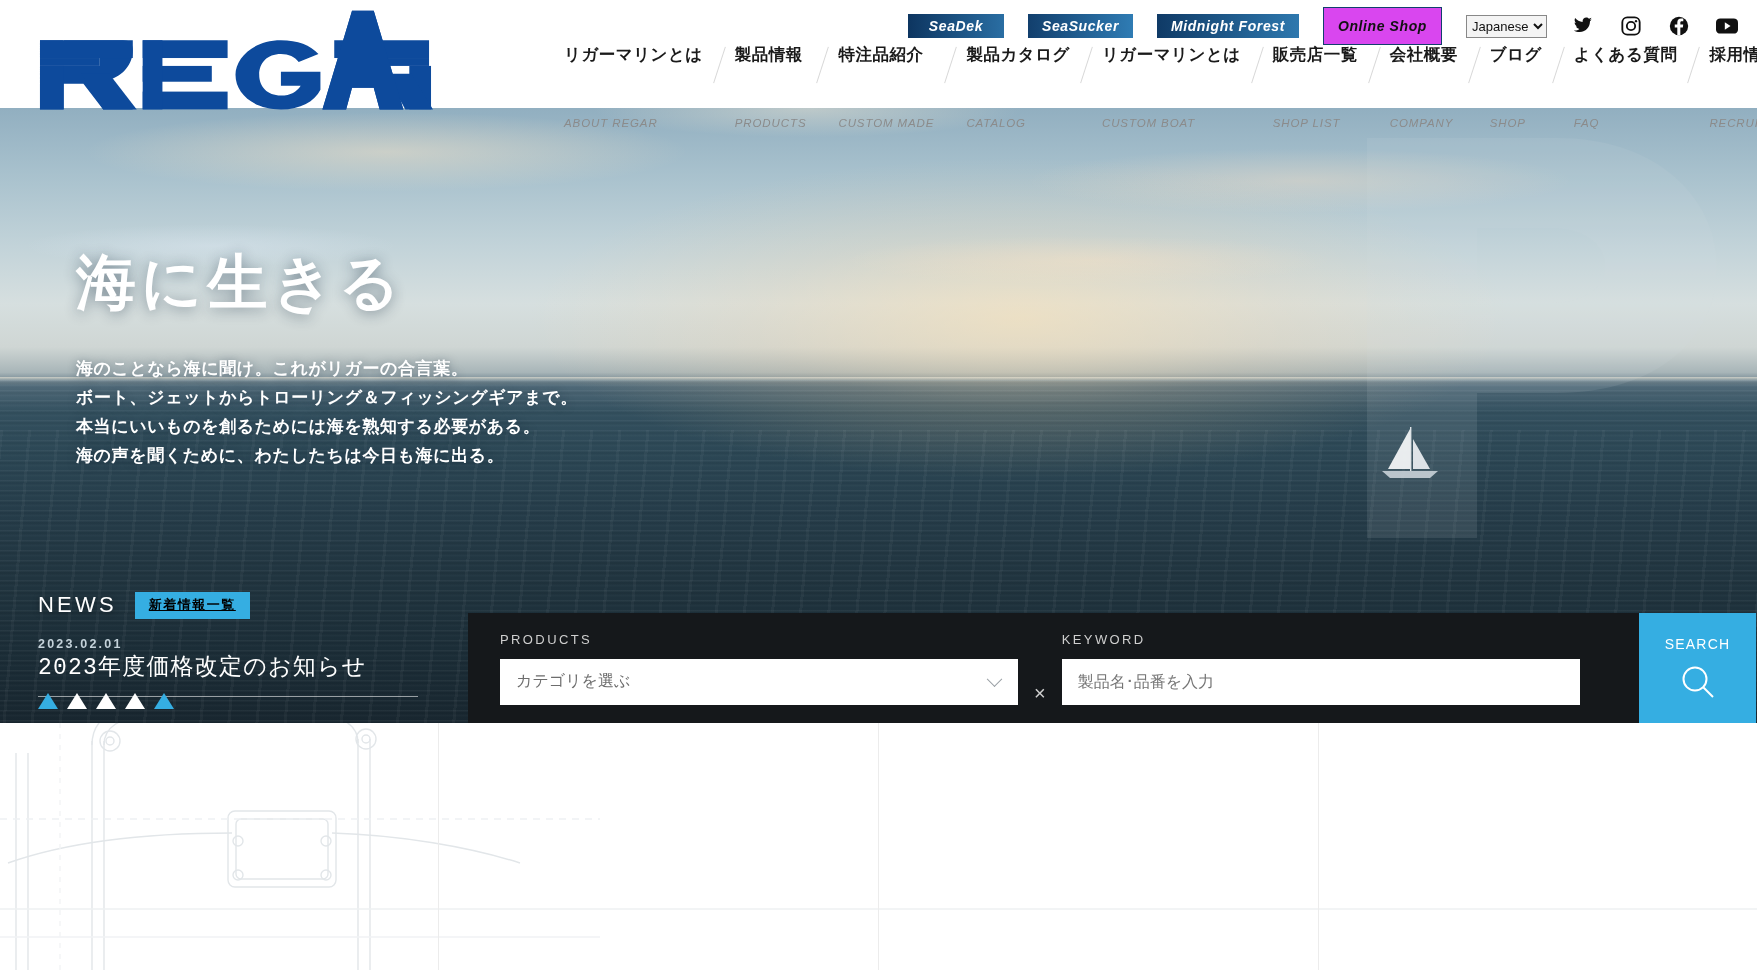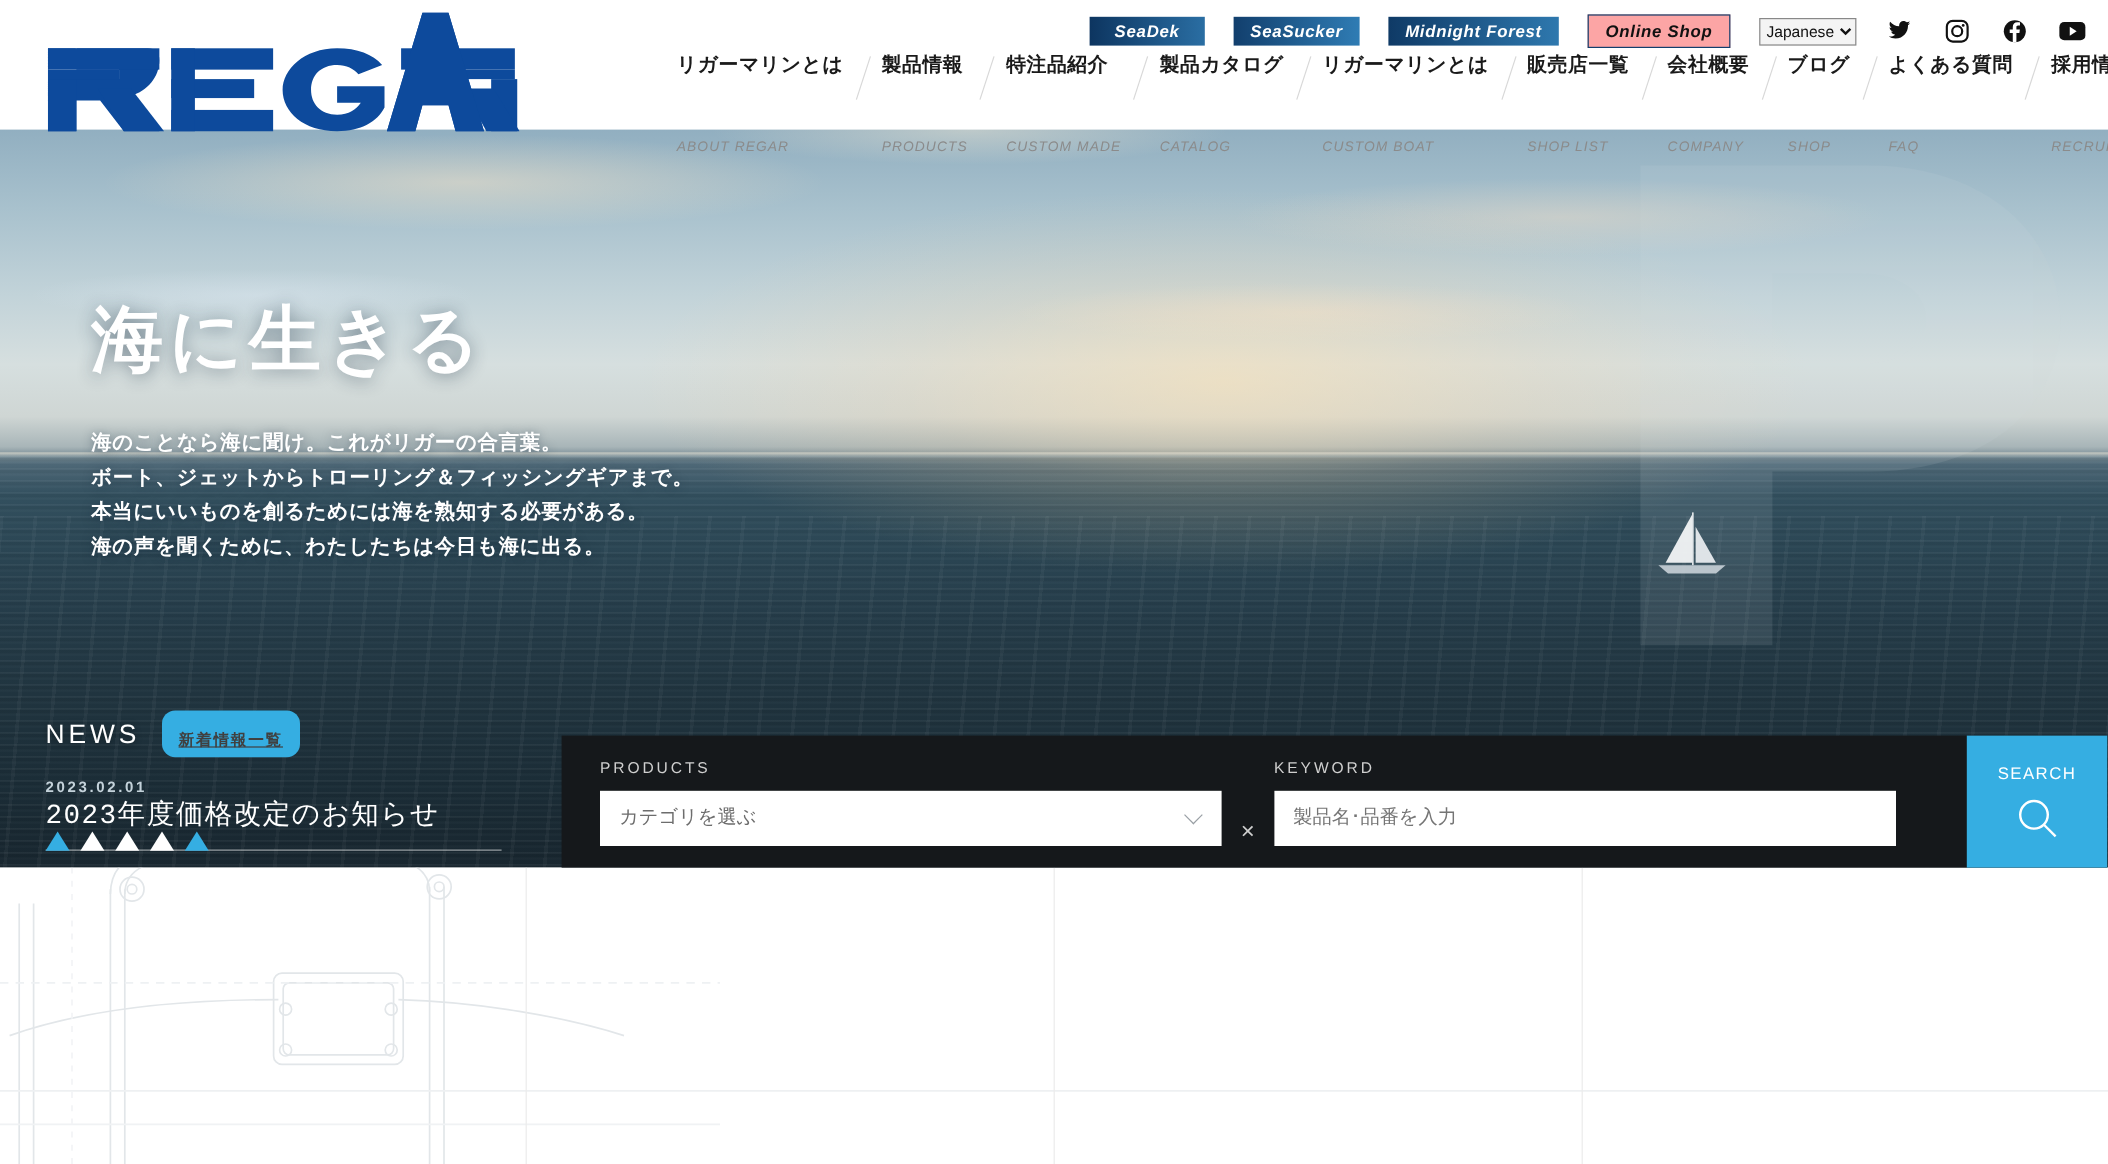--- a/index.html
+++ b/index.html
@@ -89,24 +89,24 @@
     height: 24px; min-width: 96px; padding: 0 14px;
     display: flex; align-items: center; justify-content: center;
     color: #fff; font-style: italic; font-weight: bold;
     font-size: 14px; letter-spacing: .6px;
     background: linear-gradient(to right, #0d3560, #2a6ea3);
     white-space: nowrap;
   }
   .brand-btn.b2 { background: linear-gradient(to right, #123f6d, #2f7cb4); }
   .brand-btn.b3 { background: linear-gradient(to right, #0f3a66, #2e78ae); }
   .shop-btn {
-    height: 28px; padding: 0 14px;
+    height: 38px; padding: 0 14px;
     display: flex; align-items: center; justify-content: center;
     color: #111; font-style: italic; font-weight: bold; font-size: 14px;
-    border: 1.5px solid #123f6d; background: #fca5a5; letter-spacing: .6px;
+    border: 1.5px solid #123f6d; background: #d946ef; letter-spacing: .6px;
     white-space: nowrap;
   }
   .lang-select {
     height: 23px; font-size: 13px; font-family: "Liberation Sans", sans-serif;
     border: 1px solid #888; background: #f4f4f4; color: #111; padding: 0 1px;
   }
   .soc { width: 24px; height: 24px; display: flex; align-items: center; justify-content: center; }
 
   
   .nav {
@@ -141,28 +141,28 @@
   }
   .hero-lines { margin-top: 38px; }
   .hero-line {
     font-size: 17px; color: #fff; font-weight: bold;
     letter-spacing: .6px; line-height: 29px;
     text-shadow: 0 1px 8px rgba(20,40,60,.5);
   }
 
   
   .news { position: absolute; left: 38px; top: 592px; z-index: 20; width: 390px; }
-  .news-head { display: flex; align-items: center; gap: 18px; }
+  .news-head { display: flex; gap: 18px; }
   .news-label {
     font-size: 22px; color: #fff; letter-spacing: 3.2px; font-weight: 300;
     text-shadow: 0 1px 6px rgba(0,0,0,.4);
   }
   .news-pill {
-    background: #35aee2; color: #404040; font-size: 13px; font-weight: bold;
-    letter-spacing: 1.5px; padding: 16px 14px 5px; white-space: nowrap; border-radius: 11px;
+    background: #35aee2; color: #000000; font-size: 13px; font-weight: bold;
+    letter-spacing: 1.5px; padding: 4px 14px 5px; white-space: nowrap;
   }
   .news-date {
     margin-top: 18px; font-size: 12.5px; color: #c4d2da;
     letter-spacing: 2.2px; font-weight: bold;
   }
   .news-title {
     margin-top: 0; font-size: 23px; color: #fff; letter-spacing: 1.2px;
     padding-bottom: 14px;
     border-bottom: 1px solid rgba(255,255,255,.55);
     width: 380px;

